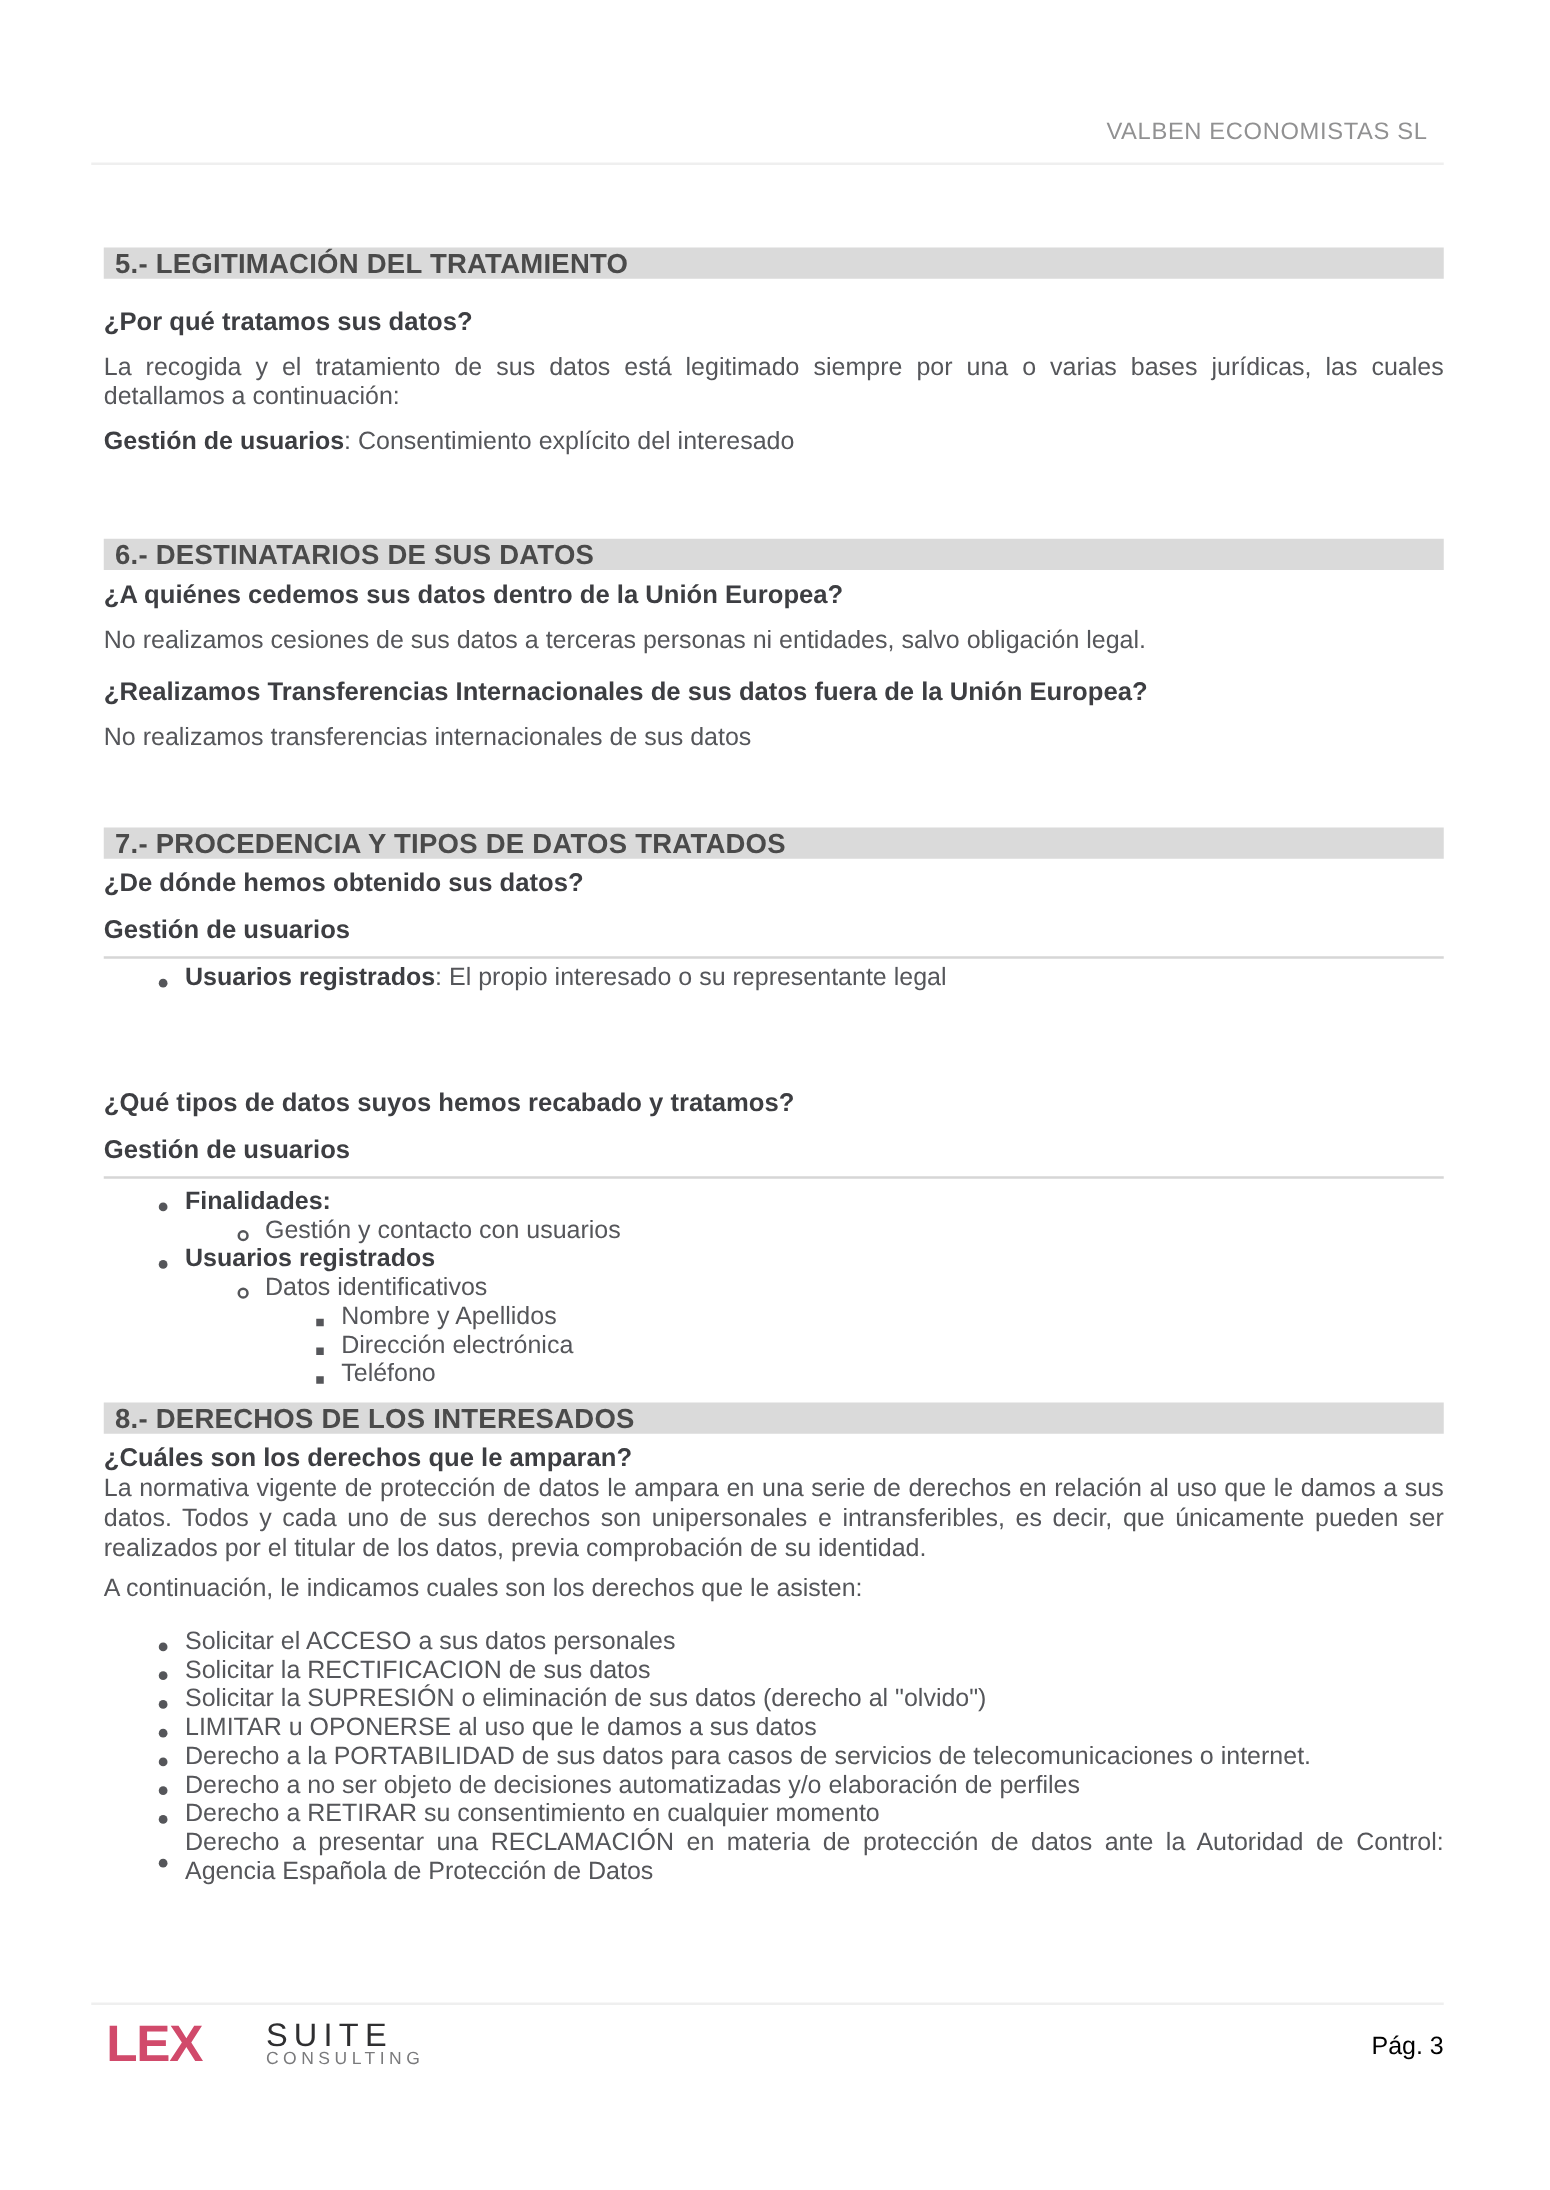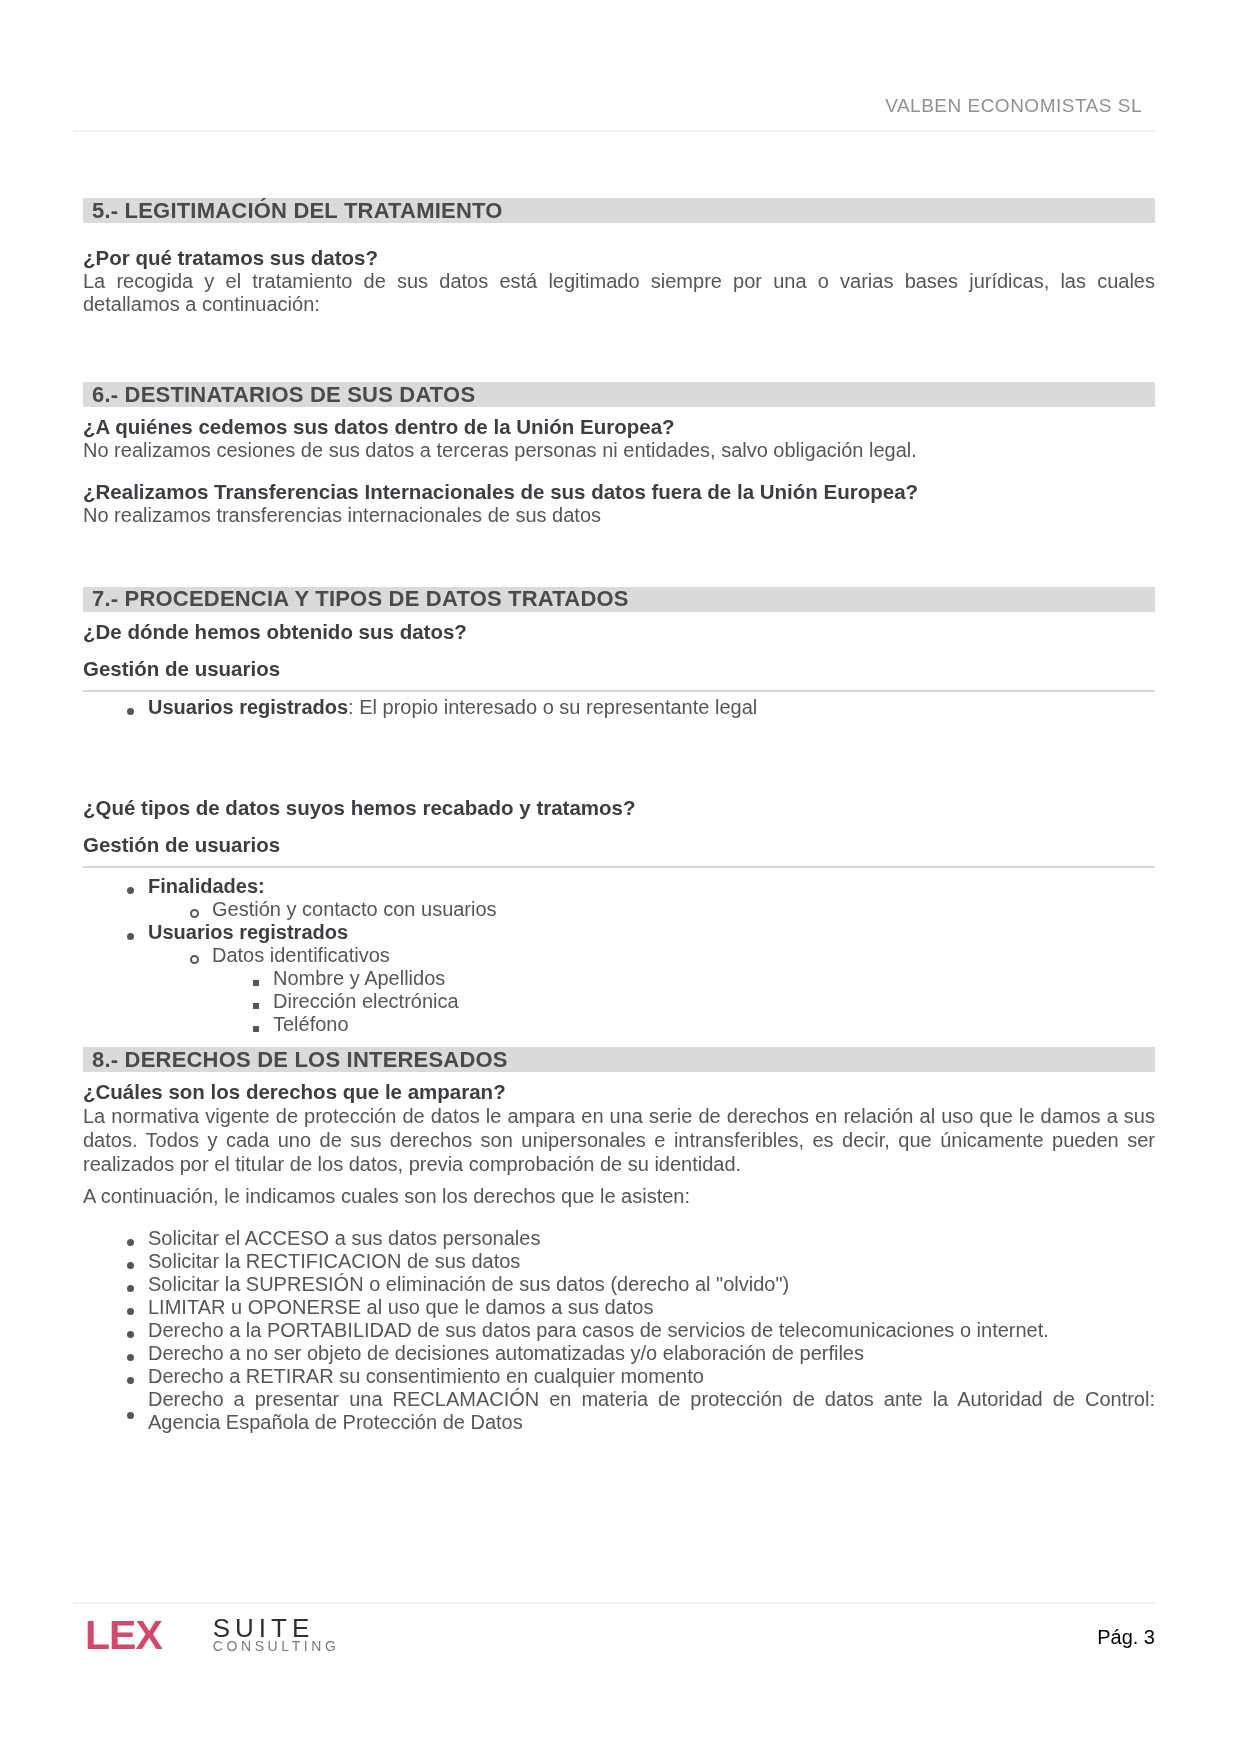--- a/index.html
+++ b/index.html
@@ -25,29 +25,29 @@
   .secbar{
     margin-left:10px;width:1072px;height:25px;
     background:#dadada;color:#4a4a4a;
     display:flex;align-items:center;
     padding-left:9px;box-sizing:border-box;
     font-size:22px;font-weight:600;letter-spacing:.2px;
     white-space:nowrap;
   }
   .bar5{margin-top:66px;}
   .bar6{margin-top:66px;}
-  .bar7{margin-top:60px;align-items:flex-end;}
+  .bar7{margin-top:60px;}
   .bar8{margin-top:11px;}
 
   .q{
     font-size:20.5px;font-weight:700;color:#3d3e42;
     line-height:24px;margin-top:23px;
   }
   .p{
-    font-size:20px;line-height:23px;color:#55565a;
+    font-size:20px;line-height:23px;color:#55565a;margin-top:13px;
   }
   .just{text-align:justify;}
   .b{font-weight:700;color:#3d3e42;}
 
   .subhead{
     margin-top:13px;
     font-size:20.5px;font-weight:700;color:#3d3e42;line-height:24px;
     padding-bottom:9px;border-bottom:2px solid #d6d6d6;
   }
 
@@ -89,20 +89,21 @@
 
     <div class="company">VALBEN ECONOMISTAS SL</div>
     <div class="rule"></div>
 
     <div class="secbar bar5">
       <span>5.- LEGITIMACIÓN DEL TRATAMIENTO</span>
     </div>
     <div class="inner">
       <div class="q">¿Por qué tratamos sus datos?</div>
       <div class="p just">La recogida y el tratamiento de sus datos está legitimado siempre por una o varias bases jurídicas, las cuales detallamos a continuación:</div>
+      <div class="p"><span class="b">Gestión de usuarios</span><span>: Consentimiento explícito del interesado</span></div>
     </div>
 
     <div class="secbar bar6">
       <span>6.- DESTINATARIOS DE SUS DATOS</span>
     </div>
     <div class="inner">
       <div class="q s6-q1">¿A quiénes cedemos sus datos dentro de la Unión Europea?</div>
       <div class="p">No realizamos cesiones de sus datos a terceras personas ni entidades, salvo obligación legal.</div>
       <div class="q s6-q2">¿Realizamos Transferencias Internacionales de sus datos fuera de la Unión Europea?</div>
       <div class="p">No realizamos transferencias internacionales de sus datos</div>

